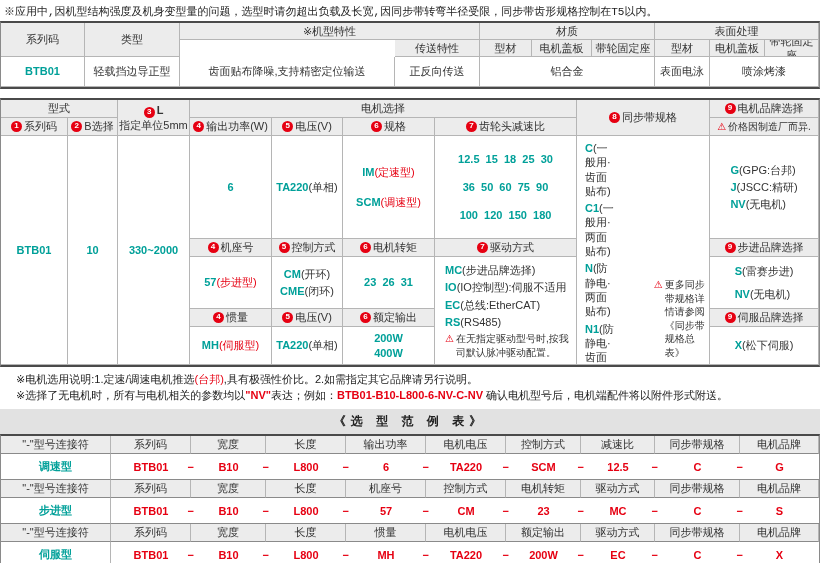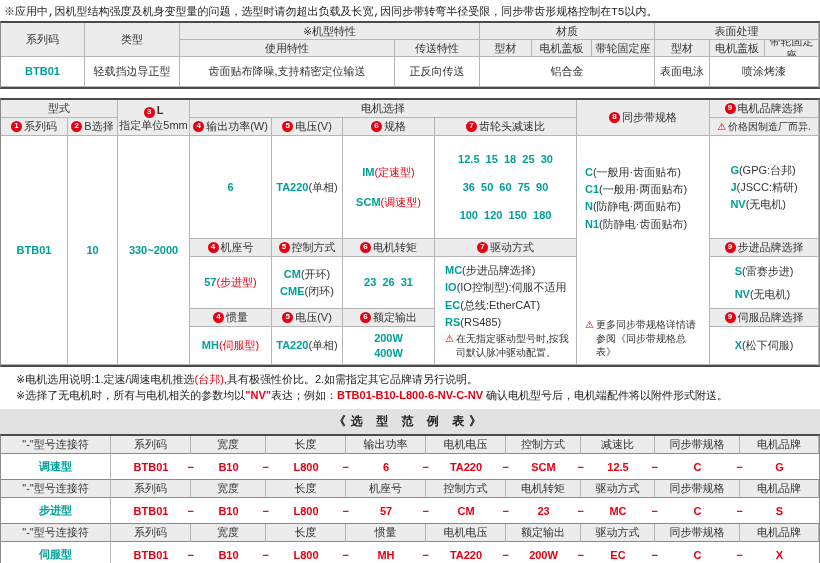--- a/index.html
+++ b/index.html
@@ -13,21 +13,21 @@
   .hdr{background:#ECECEC;}
   .teal{color:#00A099;font-weight:bold;}
   .red{color:#E60012;}
   .redb{color:#E60012;font-weight:bold;}
   .colflex{flex-direction:column;}
   .num{display:inline-flex;width:11px;height:11px;border-radius:50%;background:#E60012;color:#fff;font-size:8px;align-items:center;justify-content:center;margin-right:2px;font-weight:bold;flex:0 0 auto;}
   .warn-icon{color:#E60012;font-size:10px;margin-right:2px;flex:0 0 auto;}
   .list{display:flex;flex-direction:column;gap:3px;align-items:flex-start;text-align:left;}
   .pad-cell{flex-direction:column;align-items:flex-start;justify-content:flex-start;padding:6px 4px 5px 10px;}
   .cell-note{margin-top:auto;font-size:10px;text-align:left;display:flex;align-items:flex-start;line-height:1.35;}
-  .belt-cell{flex-direction:column;align-items:flex-start;justify-content:flex-end;padding:5px 4px 5px 8px;gap:40px;}
+  .belt-cell{flex-direction:row;align-items:flex-start;justify-content:flex-end;padding:5px 4px 5px 8px;gap:40px;}
   .belt-list{margin:auto 0;}
   .notes{padding:4px 4px 2px 16px;font-size:11px;line-height:16px;color:#222;white-space:nowrap;}
   .ex-title{height:25px;background:#E2E2E2;display:flex;align-items:center;justify-content:center;font-weight:bold;color:#222;letter-spacing:5px;margin-top:4px;font-size:12px;}
   .ex-tbl{display:grid;grid-template-columns:110px 80px 75px 80px 80px 80px 75px 74px 85px 79px;border:1px solid #8a8a8a;border-top:2px solid #4a4a4a;border-bottom:2px solid #4a4a4a;box-sizing:border-box;}
   .exh{height:18px;background:#ECECEC;border-right:1px solid #b5b5b5;border-bottom:1px solid #8a8a8a;display:flex;align-items:center;justify-content:center;font-size:11px;color:#333;box-sizing:border-box;}
   .exv{height:26px;border-bottom:1px solid #8a8a8a;display:flex;align-items:center;justify-content:center;font-size:11px;position:relative;box-sizing:border-box;}
   .ex-label{border-right:1px solid #b5b5b5;}
   .dash{position:absolute;left:0;top:50%;transform:translate(-55%,-52%);color:#E60012;font-weight:bold;font-size:11px;}
   .gap8{gap:8px;}
 </style>
@@ -35,21 +35,20 @@
 <body>
 
 <div class="page">
 
   <div class="top-note">※应用中,因机型结构强度及机身变型量的问题，选型时请勿超出负载及长宽,因同步带转弯半径受限，同步带齿形规格控制在T5以内。</div>
 
   <div class="tbl t1">
     <div class="c hdr" style="grid-area:1/1/3/2">系列码</div>
     <div class="c hdr" style="grid-area:1/2/3/3">类型</div>
     <div class="c hdr" style="grid-area:1/3/2/5">※机型特性</div>
-    <div class="c hdr" style="grid-area:2/3/3/4">使用特性</div>
     <div class="c hdr" style="grid-area:2/4/3/5">传送特性</div>
     <div class="c hdr" style="grid-area:1/5/2/8">材质</div>
     <div class="c hdr" style="grid-area:2/5/3/6">型材</div>
     <div class="c hdr" style="grid-area:2/6/3/7">电机盖板</div>
     <div class="c hdr" style="grid-area:2/7/3/8">带轮固定座</div>
     <div class="c hdr" style="grid-area:1/8/2/11">表面处理</div>
     <div class="c hdr" style="grid-area:2/8/3/9">型材</div>
     <div class="c hdr" style="grid-area:2/9/3/10">电机盖板</div>
     <div class="c hdr" style="grid-area:2/10/3/11">带轮固定座</div>
     <div class="c teal" style="grid-area:3/1/4/2">BTB01</div>

